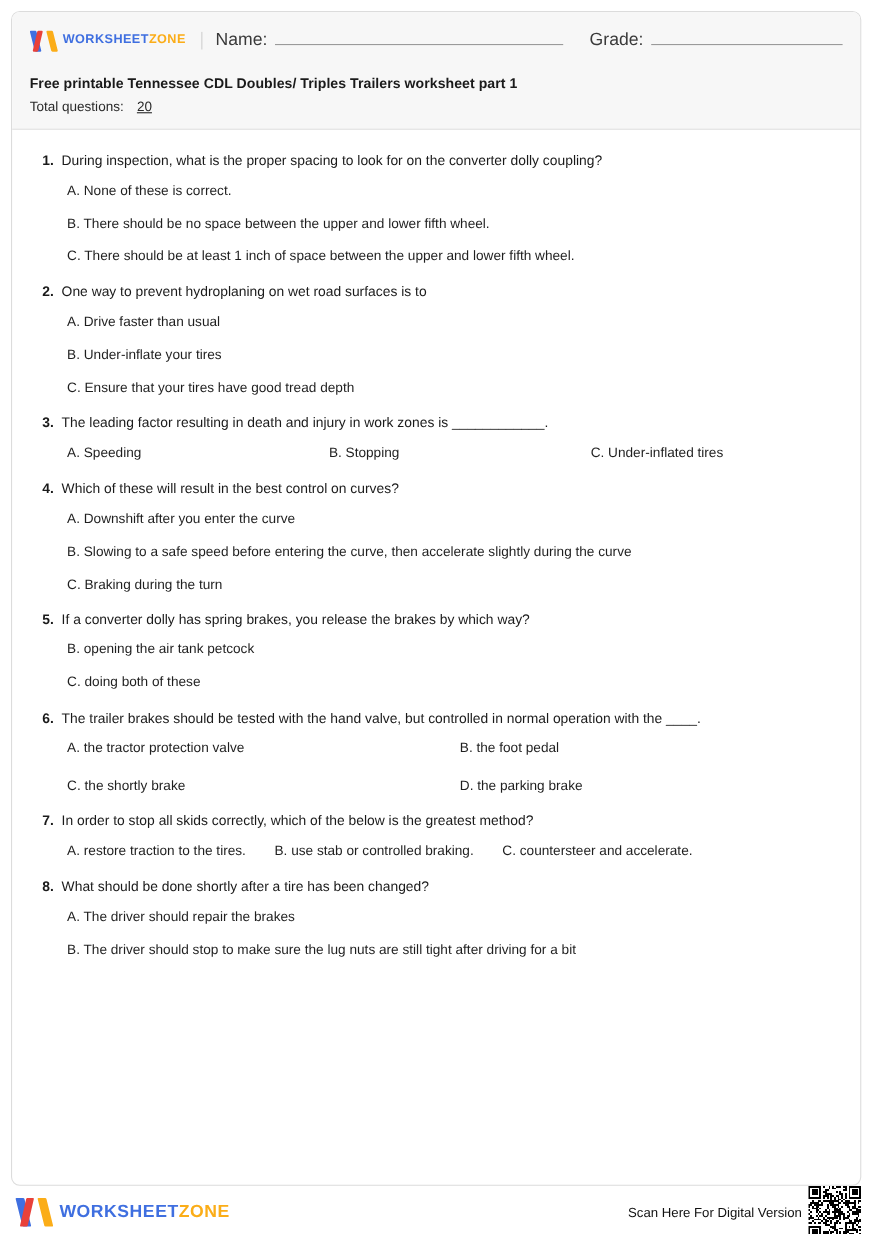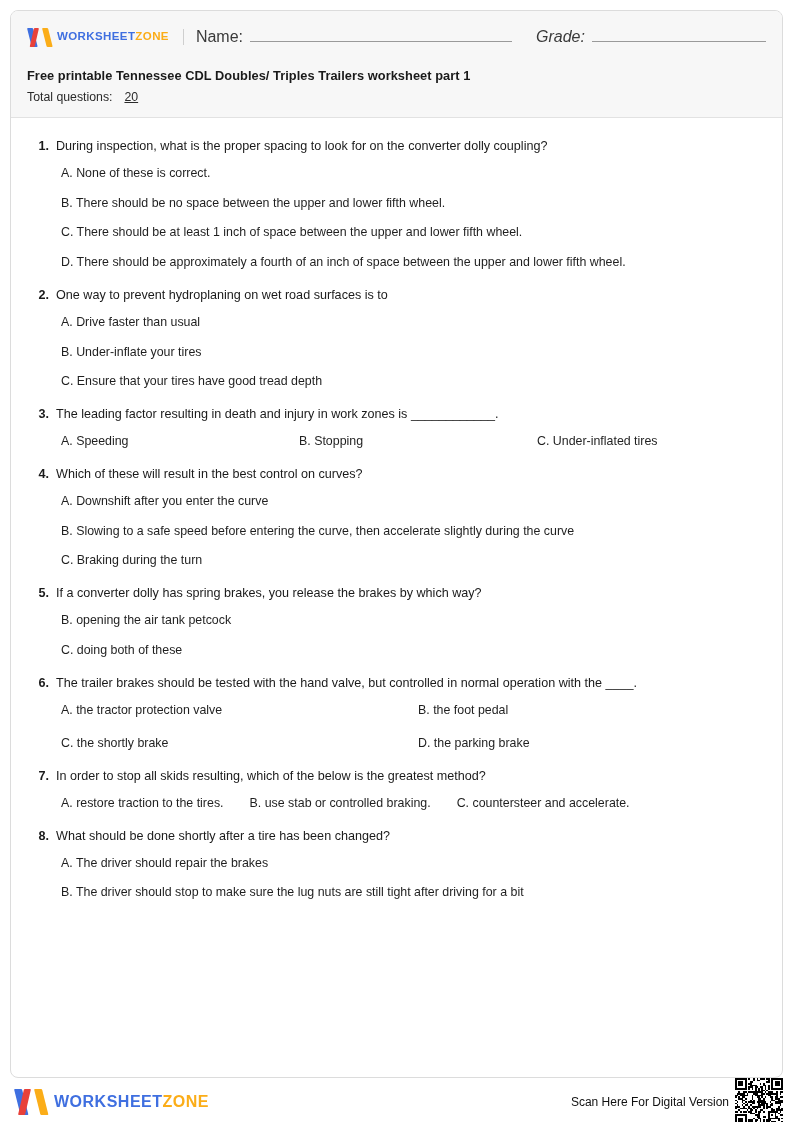--- a/index.html
+++ b/index.html
@@ -116,21 +116,21 @@
     flex: 0 0 auto;
     margin-right: 7px;
   }
   .field-rule {
     flex: 1 1 auto;
     border-bottom: 1px solid #9a9a9a;
     height: 11px;
     min-width: 0;
   }
   .field-name { max-width: 360px; }
-  .field-grade { max-width: 230px; margin-left: 24px; font-style: italic; }
+  .field-grade { max-width: 230px; margin-left: 24px; }
 
   .header-title {
     margin-top: 19px;
     font-size: 12.8px;
     font-weight: 700;
     color: #1a1a1a;
     letter-spacing: 0.05px;
   }
   .header-total {
     margin-top: 7px;
@@ -287,21 +287,20 @@
     <div class="body" id="questions-body">
         <div class="q-block">
           <div class="q-line">
             <span class="q-num">1.</span>
             <span class="q-text">During inspection, what is the proper spacing to look for on the converter dolly coupling?</span>
           </div>
           <div class="opts-stack">
             <div class="opt">A. None of these is correct.</div>
             <div class="opt">B. There should be no space between the upper and lower fifth wheel.</div>
             <div class="opt">C. There should be at least 1 inch of space between the upper and lower fifth wheel.</div>
-            <div class="opt">D. There should be approximately a fourth of an inch of space between the upper and lower fifth wheel.</div>
           </div>
         </div>
         <div class="q-block">
           <div class="q-line">
             <span class="q-num">2.</span>
             <span class="q-text">One way to prevent hydroplaning on wet road surfaces is to</span>
           </div>
           <div class="opts-stack">
             <div class="opt">A. Drive faster than usual</div>
             <div class="opt">B. Under-inflate your tires</div>
@@ -348,21 +347,21 @@
           <div class="opts-grid cols-2">
             <div class="opt">A. the tractor protection valve</div>
             <div class="opt">B. the foot pedal</div>
             <div class="opt">C. the shortly brake</div>
             <div class="opt">D. the parking brake</div>
           </div>
         </div>
         <div class="q-block">
           <div class="q-line">
             <span class="q-num">7.</span>
-            <span class="q-text">In order to stop all skids resulting, which of the below is the greatest method?</span>
+            <span class="q-text">In order to stop all skids correctly, which of the below is the greatest method?</span>
           </div>
           <div class="opts-inline">
             <div class="opt">A. restore traction to the tires.</div>
             <div class="opt">B. use stab or controlled braking.</div>
             <div class="opt">C. countersteer and accelerate.</div>
           </div>
         </div>
         <div class="q-block">
           <div class="q-line">
             <span class="q-num">8.</span>

